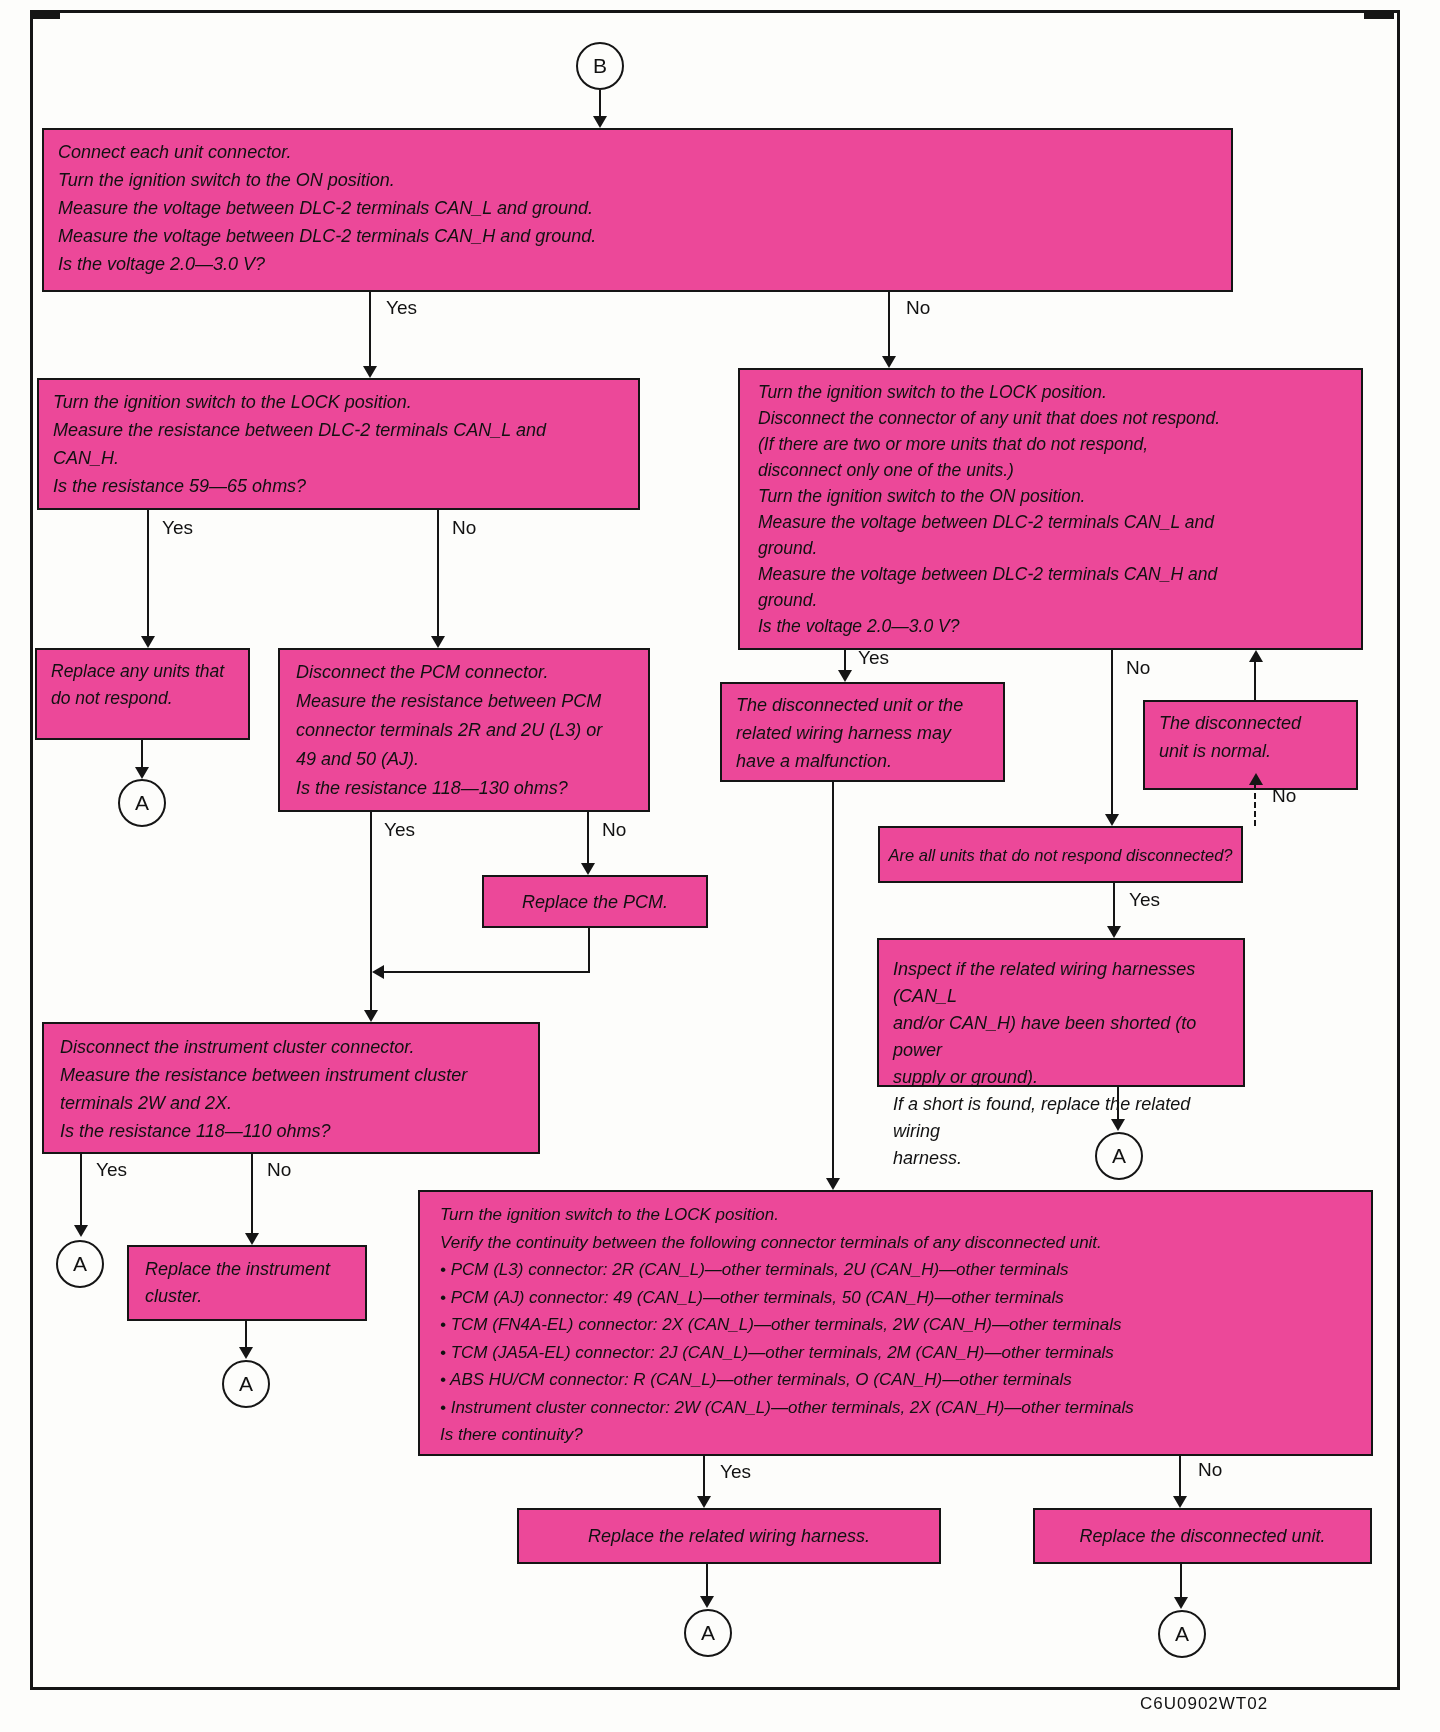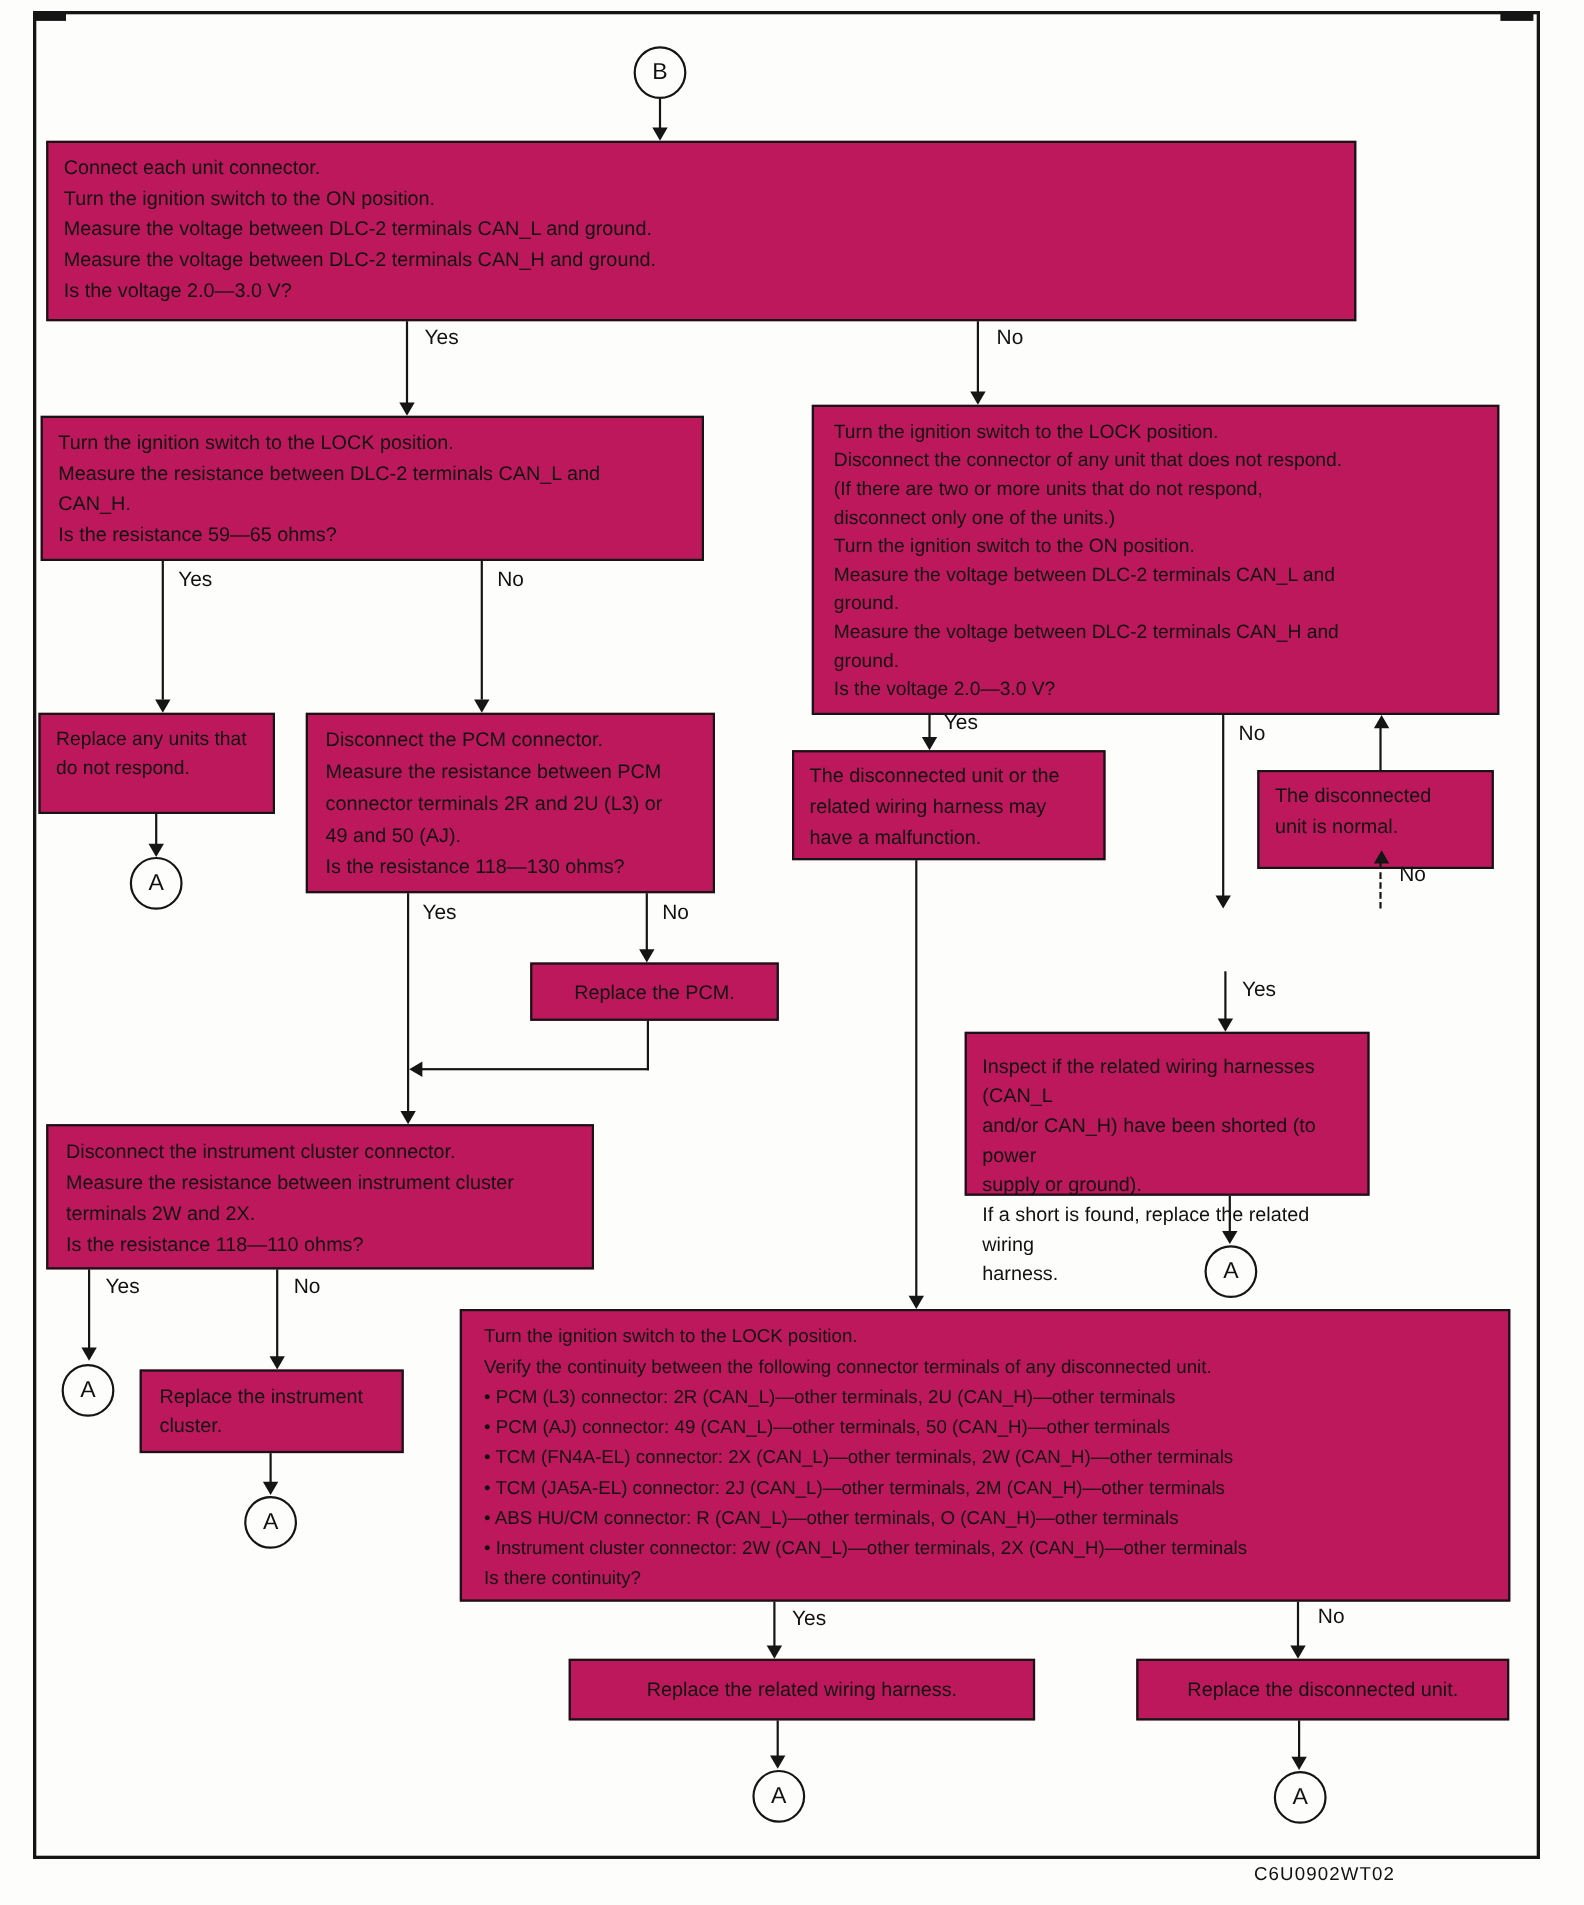--- a/index.html
+++ b/index.html
@@ -1,19 +1,19 @@
 <!DOCTYPE html>
 <html><head>
 <meta charset="utf-8">
 <style>
   html,body{margin:0;padding:0;background:#e8e8e4;}
   .page{position:relative;width:1440px;height:1732px;background:#fdfdfb;font-family:"Liberation Sans",sans-serif;color:#111;overflow:hidden;margin:0 auto;}
   .frame{position:absolute;left:30px;top:10px;width:1364px;height:1674px;border:3px solid #151515;}
   .mark{position:absolute;background:#151515;}
-  .box{position:absolute;box-sizing:border-box;border:2.5px solid #151515;background:#be185d;white-space:pre-line;font-size:18px;line-height:28px;padding:8px 14px;}
+  .box{position:absolute;box-sizing:border-box;border:2.5px solid #151515;background:#ec4899;white-space:pre-line;font-size:18px;line-height:28px;padding:8px 14px;font-style:italic;}
   .center{display:flex;align-items:center;justify-content:center;text-align:center;white-space:pre-line;padding:4px 8px;}
   .vline{position:absolute;width:2px;background:#151515;}
   .vdash{position:absolute;width:0;border-left:2px dashed #151515;background:none;}
   .hline{position:absolute;height:2px;background:#151515;}
   .ah-down{position:absolute;width:0;height:0;border:7px solid transparent;border-bottom:none;border-top:12px solid #151515;}
   .ah-up{position:absolute;width:0;height:0;border:7px solid transparent;border-top:none;border-bottom:12px solid #151515;}
   .ah-left{position:absolute;width:0;height:0;border:7px solid transparent;border-left:none;border-right:12px solid #151515;}
   .lbl{position:absolute;font-size:19px;line-height:20px;}
   .circle{position:absolute;width:44px;height:44px;border:2.5px solid #151515;border-radius:50%;display:flex;align-items:center;justify-content:center;font-size:21px;background:#fdfdfb;}
   .code{position:absolute;font-size:17px;letter-spacing:1px;}
@@ -128,20 +128,21 @@
   <div class="ah-down" style="left:826px;top:1178px;"></div>
 
   <div class="box" style="left:1143px;top:700px;width:215px;height:90px;padding:7px 14px;">The disconnected
 unit is normal.</div>
   <div class="ah-up" style="left:1249px;top:650px;"></div>
   <div class="vline" style="left:1254px;top:661px;height:39px;"></div>
   <div class="ah-up" style="left:1249px;top:773px;"></div>
   <div class="vdash" style="left:1254px;top:784px;height:42px;"></div>
   <div class="lbl" style="left:1272px;top:786px;">No</div>
 
+  <div class="box center" style="left:878px;top:826px;width:365px;height:57px;font-size:16.5px;">Are all units that do not respond disconnected?</div>
   <div class="vline" style="left:1113px;top:883px;height:44px;"></div>
   <div class="ah-down" style="left:1107px;top:926px;"></div>
   <div class="lbl" style="left:1129px;top:890px;">Yes</div>
 
   <div class="box" style="left:877px;top:938px;width:368px;height:149px;font-size:18px;line-height:27px;padding:16px 14px;">Inspect if the related wiring harnesses (CAN_L
 and/or CAN_H) have been shorted (to power
 supply or ground).
 If a short is found, replace the related wiring
 harness.</div>
   <div class="vline" style="left:1117px;top:1087px;height:33px;"></div>

